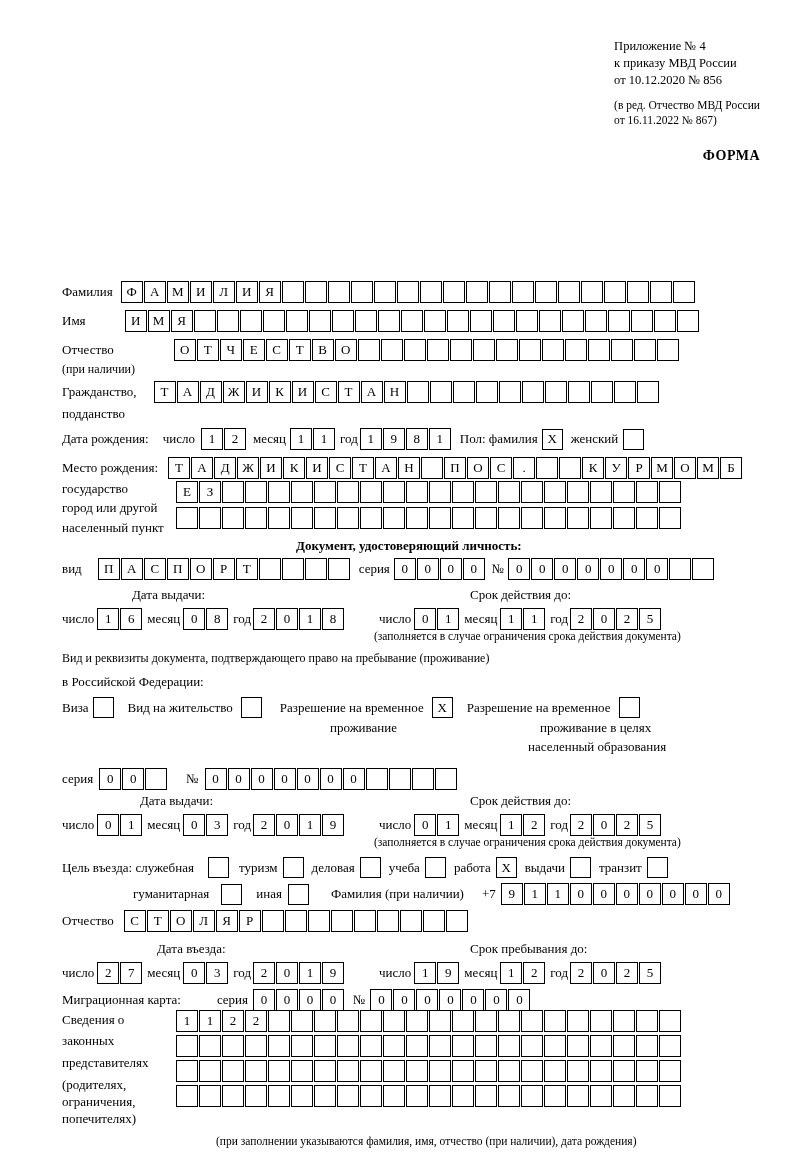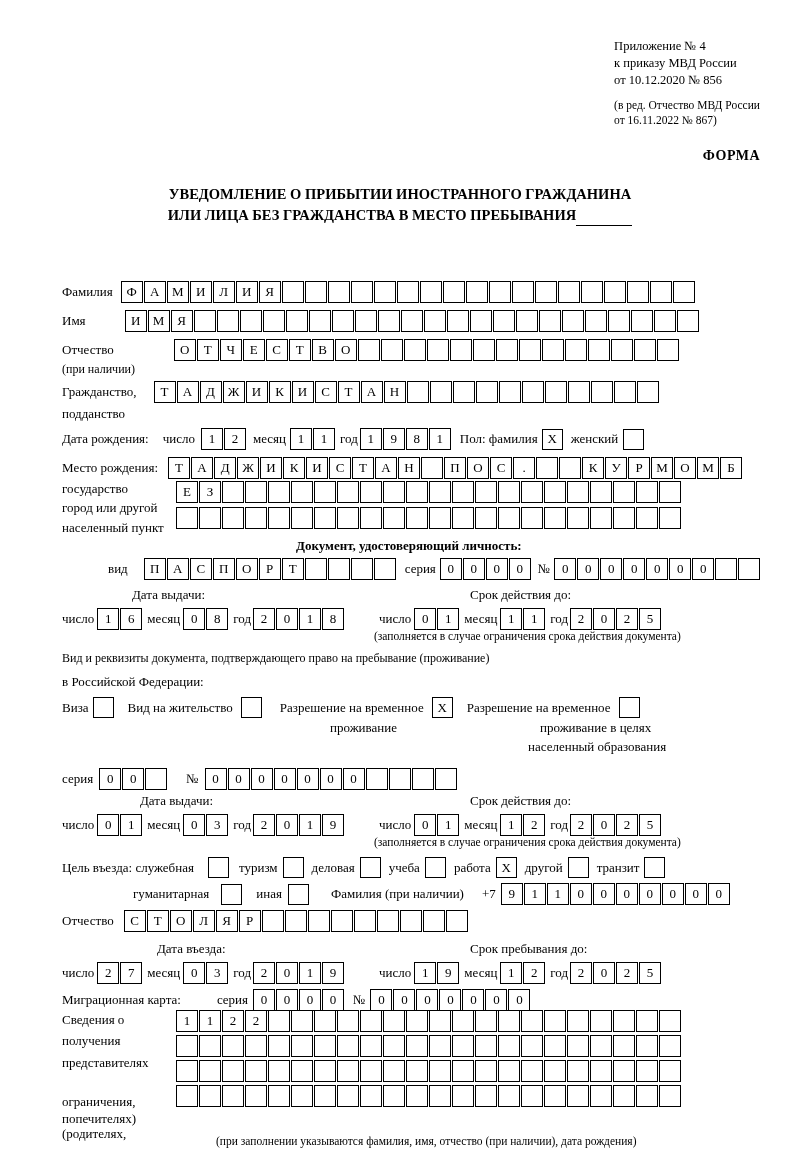--- a/index.html
+++ b/index.html
@@ -29,24 +29,20 @@
   <div class="hdr">
     <div>Приложение № 4</div>
     <div>к приказу МВД России</div>
     <div>от 10.12.2020 № 856</div>
     <div class="small">(в ред. Отчество МВД России</div>
     <div class="small" style="margin-top:0">от 16.11.2022 № 867)</div>
   </div>
 
   <div class="forma">ФОРМА</div>
 
-  <div class="title">
-    <div>УВЕДОМЛЕНИЕ О ПРИБЫТИИ ИНОСТРАННОГО ГРАЖДАНИНА</div>
-    <div><span>ИЛИ ЛИЦА БЕЗ ГРАЖДАНСТВА В МЕСТО ПРЕБЫВАНИЯ</span><span class="u"></span></div>
-  </div>
 
 
   <div id="dyn">
       <div class="row" style="left: 62px; top: 281px;">
         <span class="lbl ">Фамилия</span>
         <span style="display:inline-block;width:8px"></span>
         <span class="cells">
           <span class="c" style="width:22px;height:22px">Ф</span>
           <span class="c" style="width:22px;height:22px">А</span>
           <span class="c" style="width:22px;height:22px">М</span>
@@ -289,21 +285,21 @@
           <span class="c" style="width:22px;height:22px"></span>
           <span class="c" style="width:22px;height:22px"></span>
           <span class="c" style="width:22px;height:22px"></span>
           <span class="c" style="width:22px;height:22px"></span>
           <span class="c" style="width:22px;height:22px"></span>
         </span>
       </div>
       <div class="row" style="left: 296px; top: 538px;">
         <span class="lbl bold">Документ, удостоверяющий личность:</span>
       </div>
-      <div class="row" style="left: 62px; top: 558px; margin-left: 46px;">
+      <div class="row" style="left: 62px; top: 558px;">
         <span class="lbl ">вид</span>
         <span style="display:inline-block;width:16px"></span>
         <span class="cells">
           <span class="c" style="width:22px;height:22px">П</span>
           <span class="c" style="width:22px;height:22px">А</span>
           <span class="c" style="width:22px;height:22px">С</span>
           <span class="c" style="width:22px;height:22px">П</span>
           <span class="c" style="width:22px;height:22px">О</span>
           <span class="c" style="width:22px;height:22px">Р</span>
           <span class="c" style="width:22px;height:22px">Т</span>
@@ -519,21 +515,21 @@
         <span class="box" style="width:21px;height:21px"></span>
         <span style="display:inline-block;width:8px"></span>
         <span class="lbl ">учеба</span>
         <span style="display:inline-block;width:5px"></span>
         <span class="box" style="width:21px;height:21px"></span>
         <span style="display:inline-block;width:8px"></span>
         <span class="lbl ">работа</span>
         <span style="display:inline-block;width:5px"></span>
         <span class="box" style="width:21px;height:21px">Х</span>
         <span style="display:inline-block;width:8px"></span>
-        <span class="lbl ">другой</span>
+        <span class="lbl ">выдачи</span>
         <span style="display:inline-block;width:5px"></span>
         <span class="box" style="width:21px;height:21px"></span>
         <span style="display:inline-block;width:8px"></span>
         <span class="lbl ">транзит</span>
         <span style="display:inline-block;width:5px"></span>
         <span class="box" style="width:21px;height:21px"></span>
       </div>
       <div class="row" style="left: 133px; top: 883px;">
         <span class="lbl ">гуманитарная</span>
         <span style="display:inline-block;width:12px"></span>
@@ -655,26 +651,26 @@
           <span class="c" style="width:22px;height:22px">0</span>
           <span class="c" style="width:22px;height:22px">0</span>
           <span class="c" style="width:22px;height:22px">0</span>
           <span class="c" style="width:22px;height:22px">0</span>
         </span>
       </div>
       <div class="row" style="left: 62px; top: 1012px;">
         <span class="lbl ">Сведения о</span>
       </div>
       <div class="row" style="left: 62px; top: 1033px;">
-        <span class="lbl ">получения</span>
+        <span class="lbl ">законных</span>
       </div>
       <div class="row" style="left: 62px; top: 1055px;">
         <span class="lbl ">представителях</span>
       </div>
-      <div class="row" style="left: 62px; top: 1126px;">
+      <div class="row" style="left: 62px; top: 1077px;">
         <span class="lbl ">(родителях,</span>
       </div>
       <div class="row" style="left: 62px; top: 1094px;">
         <span class="lbl ">ограничения,</span>
       </div>
       <div class="row" style="left: 62px; top: 1111px;">
         <span class="lbl ">попечителях)</span>
       </div>
       <div class="row" style="left: 176px; top: 1010px;">
         <span class="cells">

